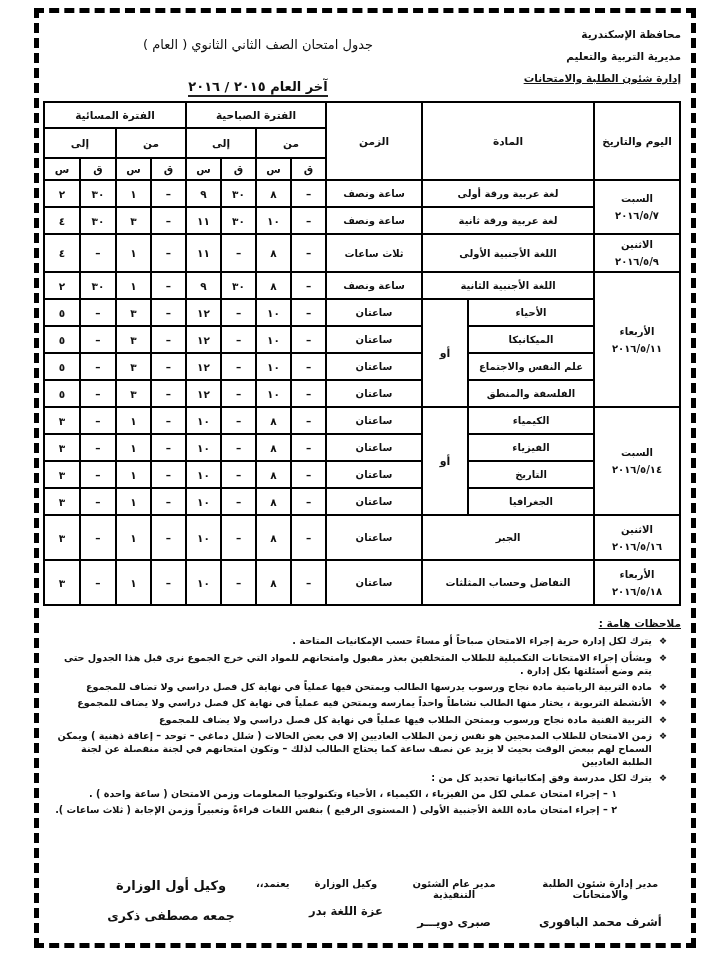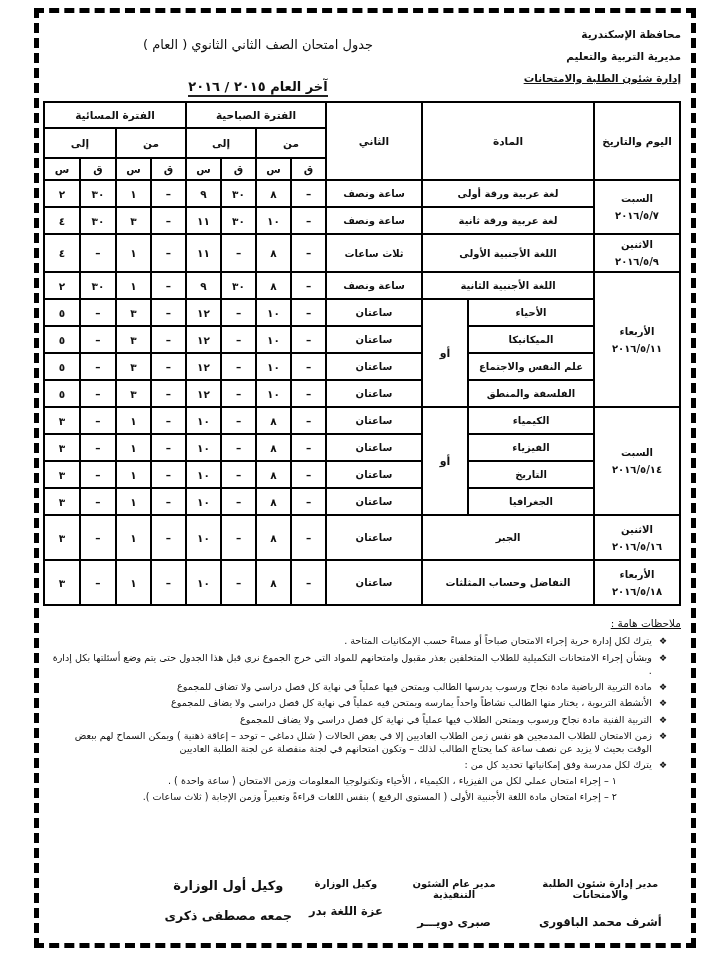--- a/index.html
+++ b/index.html
@@ -25,21 +25,21 @@
         font-weight:bold;font-size:11px;padding:0;overflow:hidden;}
   th{font-size:10.5px;}
   .h1{height:26px;}.h2{height:30px;}.h3{height:22px;}
   .rh27{height:27px;}.rh38{height:38px;}.rh45{height:45px;}
   td.subj{font-size:10px;}
   td.day{font-size:10px;line-height:1.7;border-radius:24px;}
   td.dur{font-size:10px;}
   td.num{font-size:10.5px;}
   td.orc{font-size:11px;}
   
-  .notes{margin-top:10px;font-weight:normal;font-size:9.6px;line-height:1.35;}
+  .notes{margin-top:10px;font-weight:bold;font-size:9.6px;line-height:1.35;}
   .notes-heading{font-size:10.5px;text-decoration:underline;margin-bottom:5px;}
   .note{display:flex;gap:7px;margin:3px 14px 0 2px;align-items:flex-start;}
   .note .bullet{font-size:9px;line-height:1.5;}
   .note .txt{flex:1;}
   .subnote{margin:3px 64px 0 2px;}
   
   .signatures{position:absolute;bottom:14px;right:8px;left:8px;}
   .sig-row{display:flex;}
   .sig-col{text-align:center;}
   .sig-title{font-size:10px;font-weight:bold;}
@@ -78,21 +78,21 @@
         <col style="width:35px">
       <col style="width:35px">
         <col style="width:35px">
         <col style="width:36px">
         <col style="width:36px">
     </colgroup>
     <tbody>
         <tr class="h1">
       <th rowspan="3">اليوم والتاريخ</th>
       <th rowspan="3" colspan="2">المادة</th>
-      <th rowspan="3">الثاني</th>
+      <th rowspan="3">الزمن</th>
       <th colspan="4">الفترة الصباحية</th>
       <th colspan="4">الفترة المسائية</th>
     </tr>
     <tr class="h2">
       <th colspan="2">من</th>
       <th colspan="2">إلى</th>
       <th colspan="2">من</th>
       <th colspan="2">إلى</th>
     </tr>
     <tr class="h3">
@@ -344,20 +344,23 @@
         <div class="sig-name">أشرف محمد الباقورى</div>
       </div>
       <div class="sig-col w2">
         <div class="sig-title">مدير عام الشئون التنفيذية</div>
         <div class="sig-name">صبرى دويـــر</div>
       </div>
       <div class="sig-col w3">
         <div class="sig-title">وكيل الوزارة</div>
         <div class="sig-name">عزة اللغة بدر</div>
       </div>
+      <div class="sig-col w4">
+        <div class="sig-title">يعتمد،،</div>
+      </div>
       <div class="sig-col w5">
         <div class="sig-title big">وكيل أول الوزارة</div>
         <div class="sig-name big">جمعه مصطفى ذكرى</div>
       </div>
     </div>
   </div>
 
 </div>
 
 </body></html>

